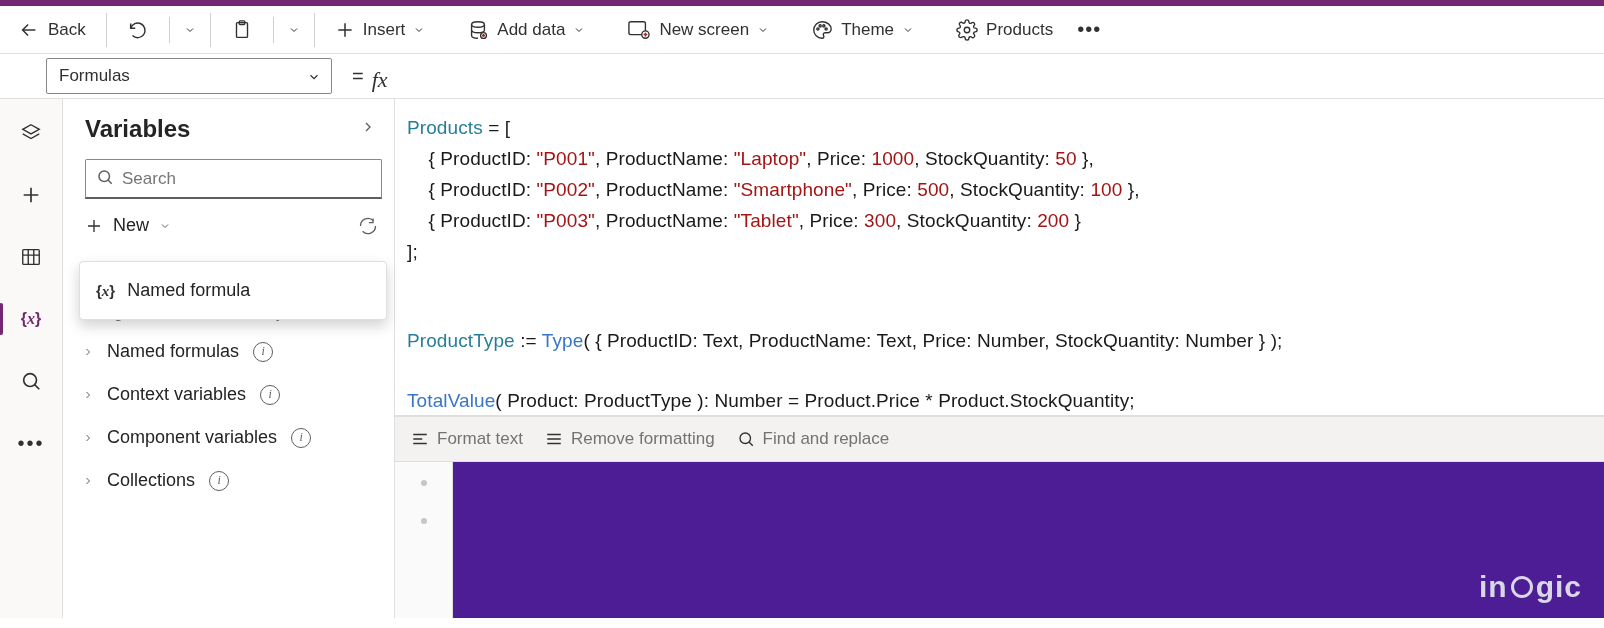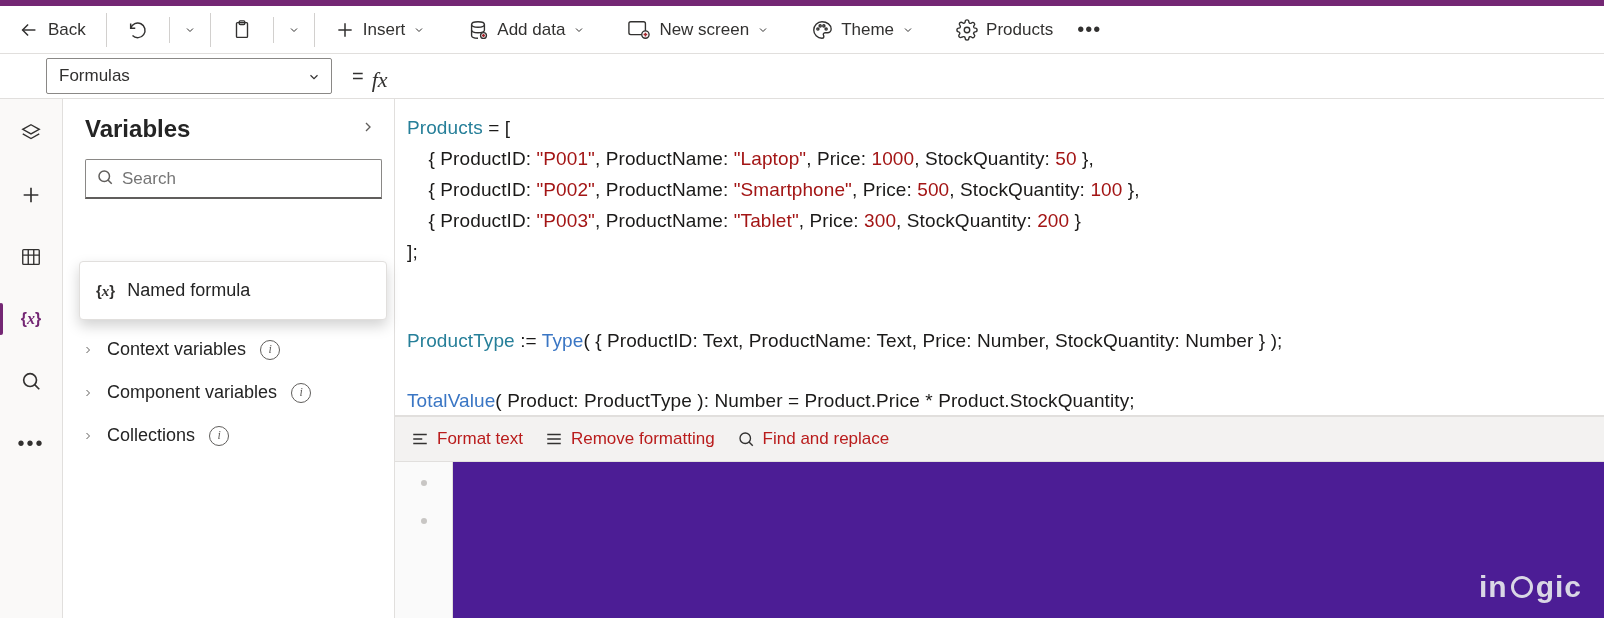--- a/index.html
+++ b/index.html
@@ -157,21 +157,21 @@
   .tok-num { color: #a31515; }
   .tok-var { color: #267f99; }
 
   .editor-toolbar {
     height: 46px;
     background: #f3f2f1;
     border-top:1px solid #e1dfdd;
     border-bottom:1px solid #e1dfdd;
     display:flex; align-items:center; gap:22px;
     padding: 0 16px;
-    font-size:17px; color:#b91c1c;
+    font-size:17px; color:#737373;
   }
   .et-item { display:flex; align-items:center; gap:8px; cursor:pointer;}
   .below {
     flex: 0 0 156px;
     display:flex;
   }
   .below-gutter {
     width: 58px; border-right:1px solid #e1dfdd; background:#fafafa;
     position:relative;
   }
@@ -376,20 +376,38 @@
       </div>
     </div>
     <div class="search-wrap">
       <span>
         <svg width="18" height="18" viewBox="0 0 24 24" fill="none" stroke="#605e5c" stroke-width="2">
             <circle cx="11" cy="11" r="7"></circle>
             <path d="M21 21l-5-5"></path>
           </svg>
       </span>
       <input placeholder="Search" style="">
+    </div>
+    <div class="new-row">
+      <div class="new-btn">
+        <svg width="18" height="18" viewBox="0 0 24 24" fill="none" stroke="#323130" stroke-width="1.8">
+            <path d="M12 4v16M4 12h16"></path>
+          </svg>
+        <span>New</span>
+        <svg width="12" height="12" viewBox="0 0 24 24" fill="none" stroke="#605e5c" stroke-width="2">
+            <path d="M6 9l6 6 6-6"></path>
+          </svg>
+      </div>
+      <div class="refresh">
+        <svg width="20" height="20" viewBox="0 0 24 24" fill="none" stroke="#605e5c" stroke-width="1.6">
+            <path d="M3 12a9 9 0 0 1 15.5-6.3"></path>
+            <path d="M21 12a9 9 0 0 1-15.5 6.3"></path>
+            <path d="M18 3v5h-5"></path>
+          </svg>
+      </div>
     </div>
 
     <div class="popover">
       <div class="popover-item">
         <span style="font-size:15px;font-weight:600;color:#323130">{<span style="font-style:italic;font-family:Georgia">x</span>}</span>
         <span>Named formula</span>
       </div>
     </div>
 
     <div class="hint">

